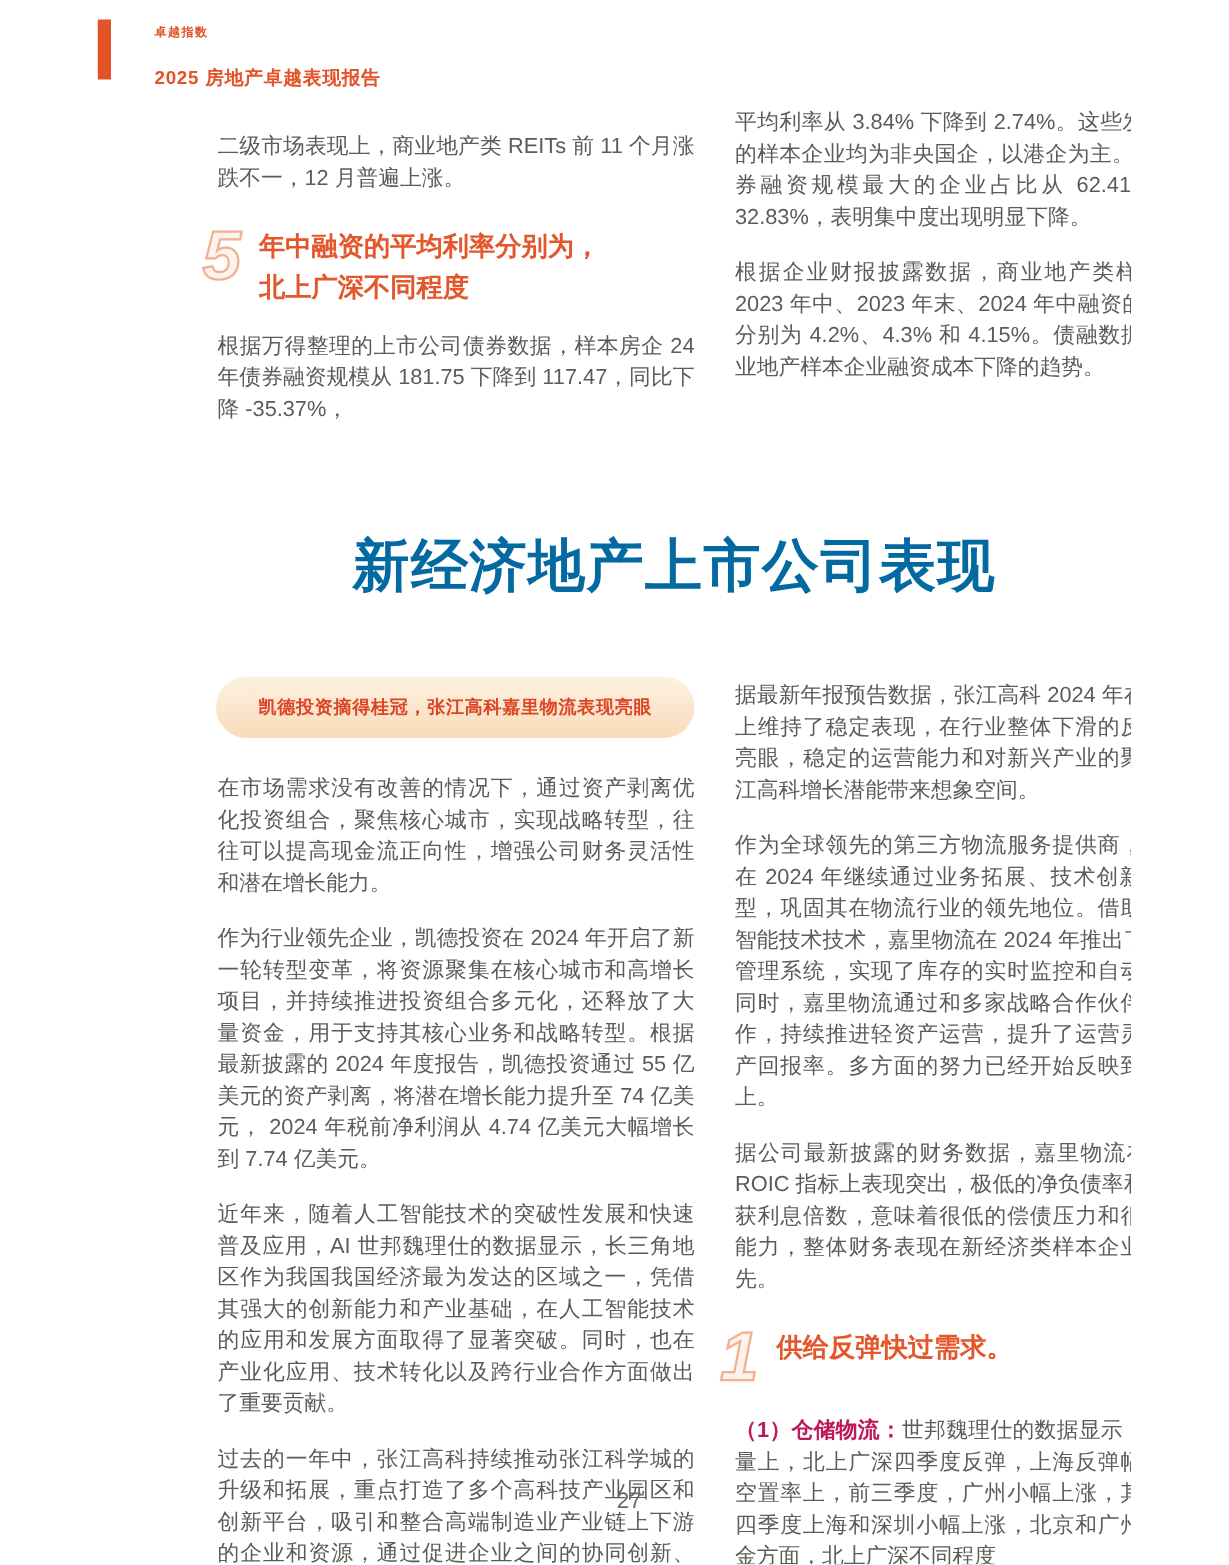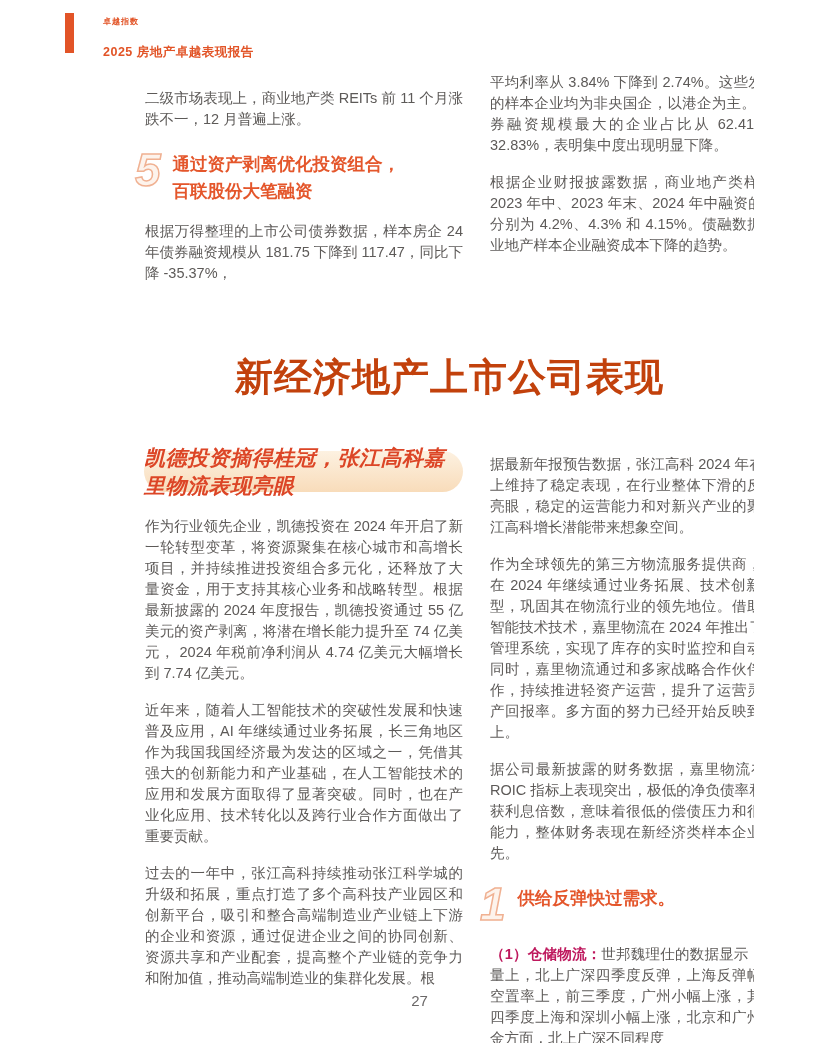--- a/index.html
+++ b/index.html
@@ -30,30 +30,30 @@
   .section-num {
     font-size:46px; line-height:48px; font-weight:800; font-style:italic;
     color:#fdf3ec; -webkit-text-stroke:1.5px #f0b192;
     margin-top:-4px; margin-left:-10px;
   }
   .section-title { font-size:17.5px; font-weight:bold; color:#e4562b; line-height:27px; padding-top:1px; }
 
   
   .main-title {
     position:absolute; left:170px; top:352px; margin:0;
-    font-size:38px; font-weight:bold; color:#c2410c; letter-spacing:1px;
+    font-size:38px; font-weight:bold; color:#0369a1; letter-spacing:1px;
   }
 
   
   .highlight-pill {
     position:absolute; left:79px; top:451px; width:319px; height:41px;
     border-radius:21px;
     background:linear-gradient(180deg,#fdf1e1 0%,#f8dcba 100%);
     display:flex; align-items:center; justify-content:center;
-    color:#dc4526; font-size:21px; font-weight:bold; letter-spacing:0.5px;font-style:italic;
+    color:#dc4526; font-size:12px; font-weight:bold; letter-spacing:0.5px;
   }
 
   .lead-bold { font-weight:bold; color:#be185d; }
 
   
   .page-number {
     position:absolute; left:0; right:0; top:992px;
     text-align:center; color:#6b6868; font-size:15px;padding-left:20px;
   }
 </style>
@@ -66,39 +66,40 @@
   <div class="logo-text">
     <div class="logo-top">卓越指数</div>
     <div class="logo-bottom">2025 房地产卓越表现报告</div>
   </div>
 
   <div class="col col-left-top">
     <p>二级市场表现上，商业地产类 REITs 前 11 个月涨跌不一，12 月普遍上涨。</p>
     <div class="section-head">
       <span class="section-num">5</span>
       <span class="section-title">
-        <div>通过资产剥离优化投资组合，</div>
-        <div>百联股份大笔融资</div>
+        <div>年中融资的平均利率分别为，</div>
+        <div>北上广深不同程度</div>
       </span>
     </div>
     <p>根据万得整理的上市公司债券数据，样本房企 24 年债券融资规模从 181.75 下降到 117.47，同比下降 -35.37%，</p>
   </div>
 
   <div class="col col-right-top">
     <p>平均利率从 3.84% 下降到 2.74%。这些发行新债券的样本企业均为非央国企，以港企为主。2024 年债券融资规模最大的企业占比从 62.41% 下降到 32.83%，表明集中度出现明显下降。</p>
     <p>根据企业财报披露数据，商业地产类样本企业在 2023 年中、2023 年末、2024 年中融资的平均利率分别为 4.2%、4.3% 和 4.15%。债融数据反映了商业地产样本企业融资成本下降的趋势。</p>
   </div>
 
   <h1 class="main-title">新经济地产上市公司表现</h1>
 
   <div class="highlight-pill">凯德投资摘得桂冠，张江高科嘉里物流表现亮眼</div>
 
   <div class="col col-left-main">
+    <p>在市场需求没有改善的情况下，通过资产剥离优化投资组合，聚焦核心城市，实现战略转型，往往可以提高现金流正向性，增强公司财务灵活性和潜在增长能力。</p>
     <p>作为行业领先企业，凯德投资在 2024 年开启了新一轮转型变革，将资源聚集在核心城市和高增长项目，并持续推进投资组合多元化，还释放了大量资金，用于支持其核心业务和战略转型。根据最新披露的 2024 年度报告，凯德投资通过 55 亿美元的资产剥离，将潜在增长能力提升至 74 亿美元， 2024 年税前净利润从 4.74 亿美元大幅增长到 7.74 亿美元。</p>
-    <p>近年来，随着人工智能技术的突破性发展和快速普及应用，AI 年继续通过业务拓展，长三角地区作为我国我国经济最为发达的区域之一，凭借其强大的创新能力和产业基础，在人工智能技术的应用和发展方面取得了显著突破。同时，也在产业化应用、技术转化以及跨行业合作方面做出了重要贡献。</p>
+    <p>近年来，随着人工智能技术的突破性发展和快速普及应用，AI 世邦魏理仕的数据显示，长三角地区作为我国我国经济最为发达的区域之一，凭借其强大的创新能力和产业基础，在人工智能技术的应用和发展方面取得了显著突破。同时，也在产业化应用、技术转化以及跨行业合作方面做出了重要贡献。</p>
     <p>过去的一年中，张江高科持续推动张江科学城的升级和拓展，重点打造了多个高科技产业园区和创新平台，吸引和整合高端制造业产业链上下游的企业和资源，通过促进企业之间的协同创新、资源共享和产业配套，提高整个产业链的竞争力和附加值，推动高端制造业的集群化发展。根</p>
   </div>
 
   <div class="col col-right-main">
     <p>据最新年报预告数据，张江高科 2024 年在盈利增长上维持了稳定表现，在行业整体下滑的反衬下更显亮眼，稳定的运营能力和对新兴产业的聚焦，为张江高科增长潜能带来想象空间。</p>
     <p>作为全球领先的第三方物流服务提供商，嘉里物流在 2024 年继续通过业务拓展、技术创新和战略转型，巩固其在物流行业的领先地位。借助最新人工智能技术技术，嘉里物流在 2024 年推出了智能仓储管理系统，实现了库存的实时监控和自动化管理。同时，嘉里物流通过和多家战略合作伙伴的深度合作，持续推进轻资产运营，提升了运营灵活性和资产回报率。多方面的努力已经开始反映到财报数据上。</p>
     <p>据公司最新披露的财务数据，嘉里物流在 ROE 和 ROIC 指标上表现突出，极低的净负债率和较高的已获利息倍数，意味着很低的偿债压力和很高的偿债能力，整体财务表现在新经济类样本企业中遥遥领先。</p>
     <div class="section-head">
       <span class="section-num">1</span>
       <span class="section-title">

